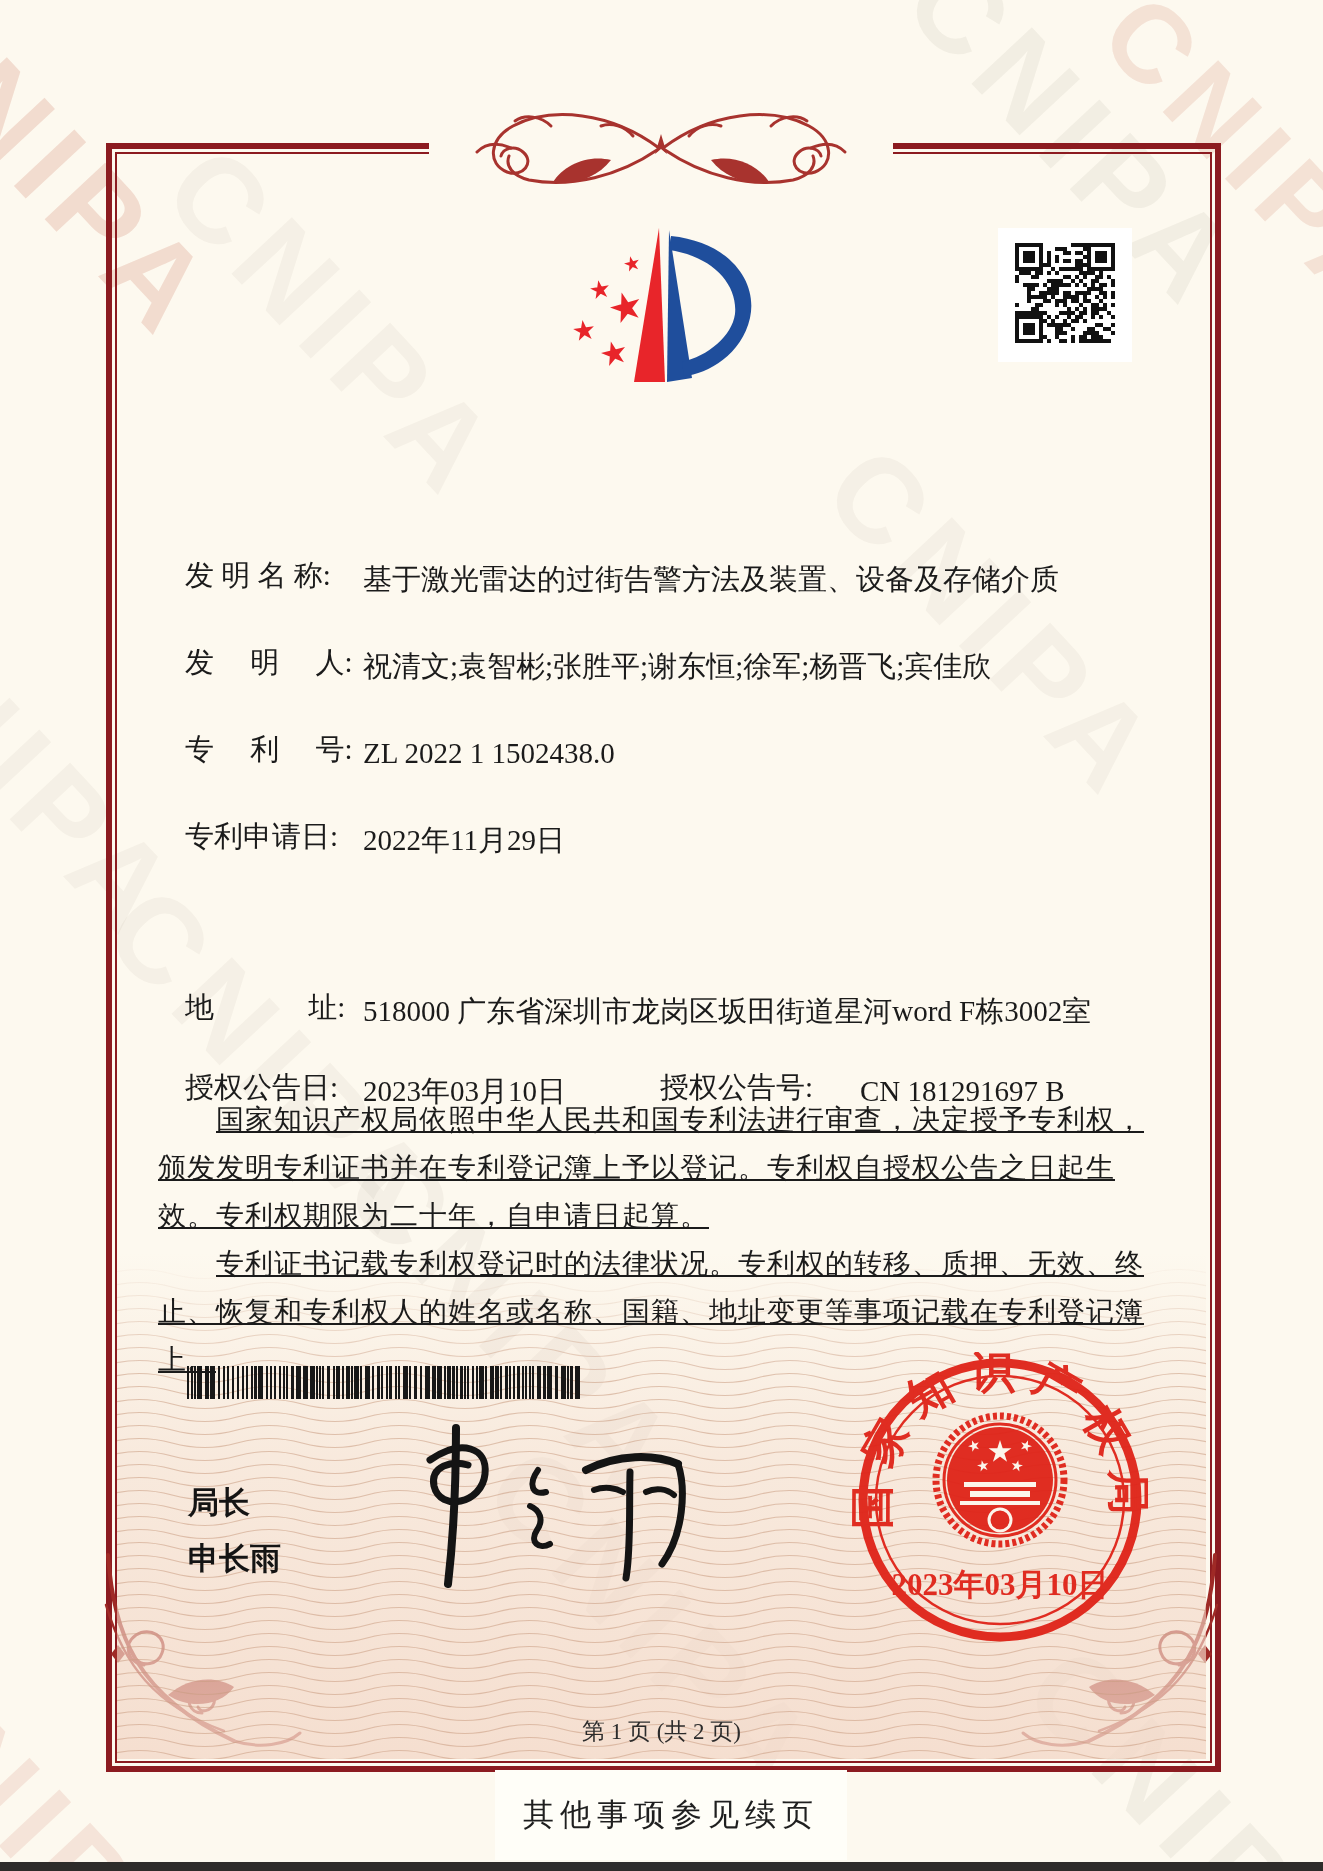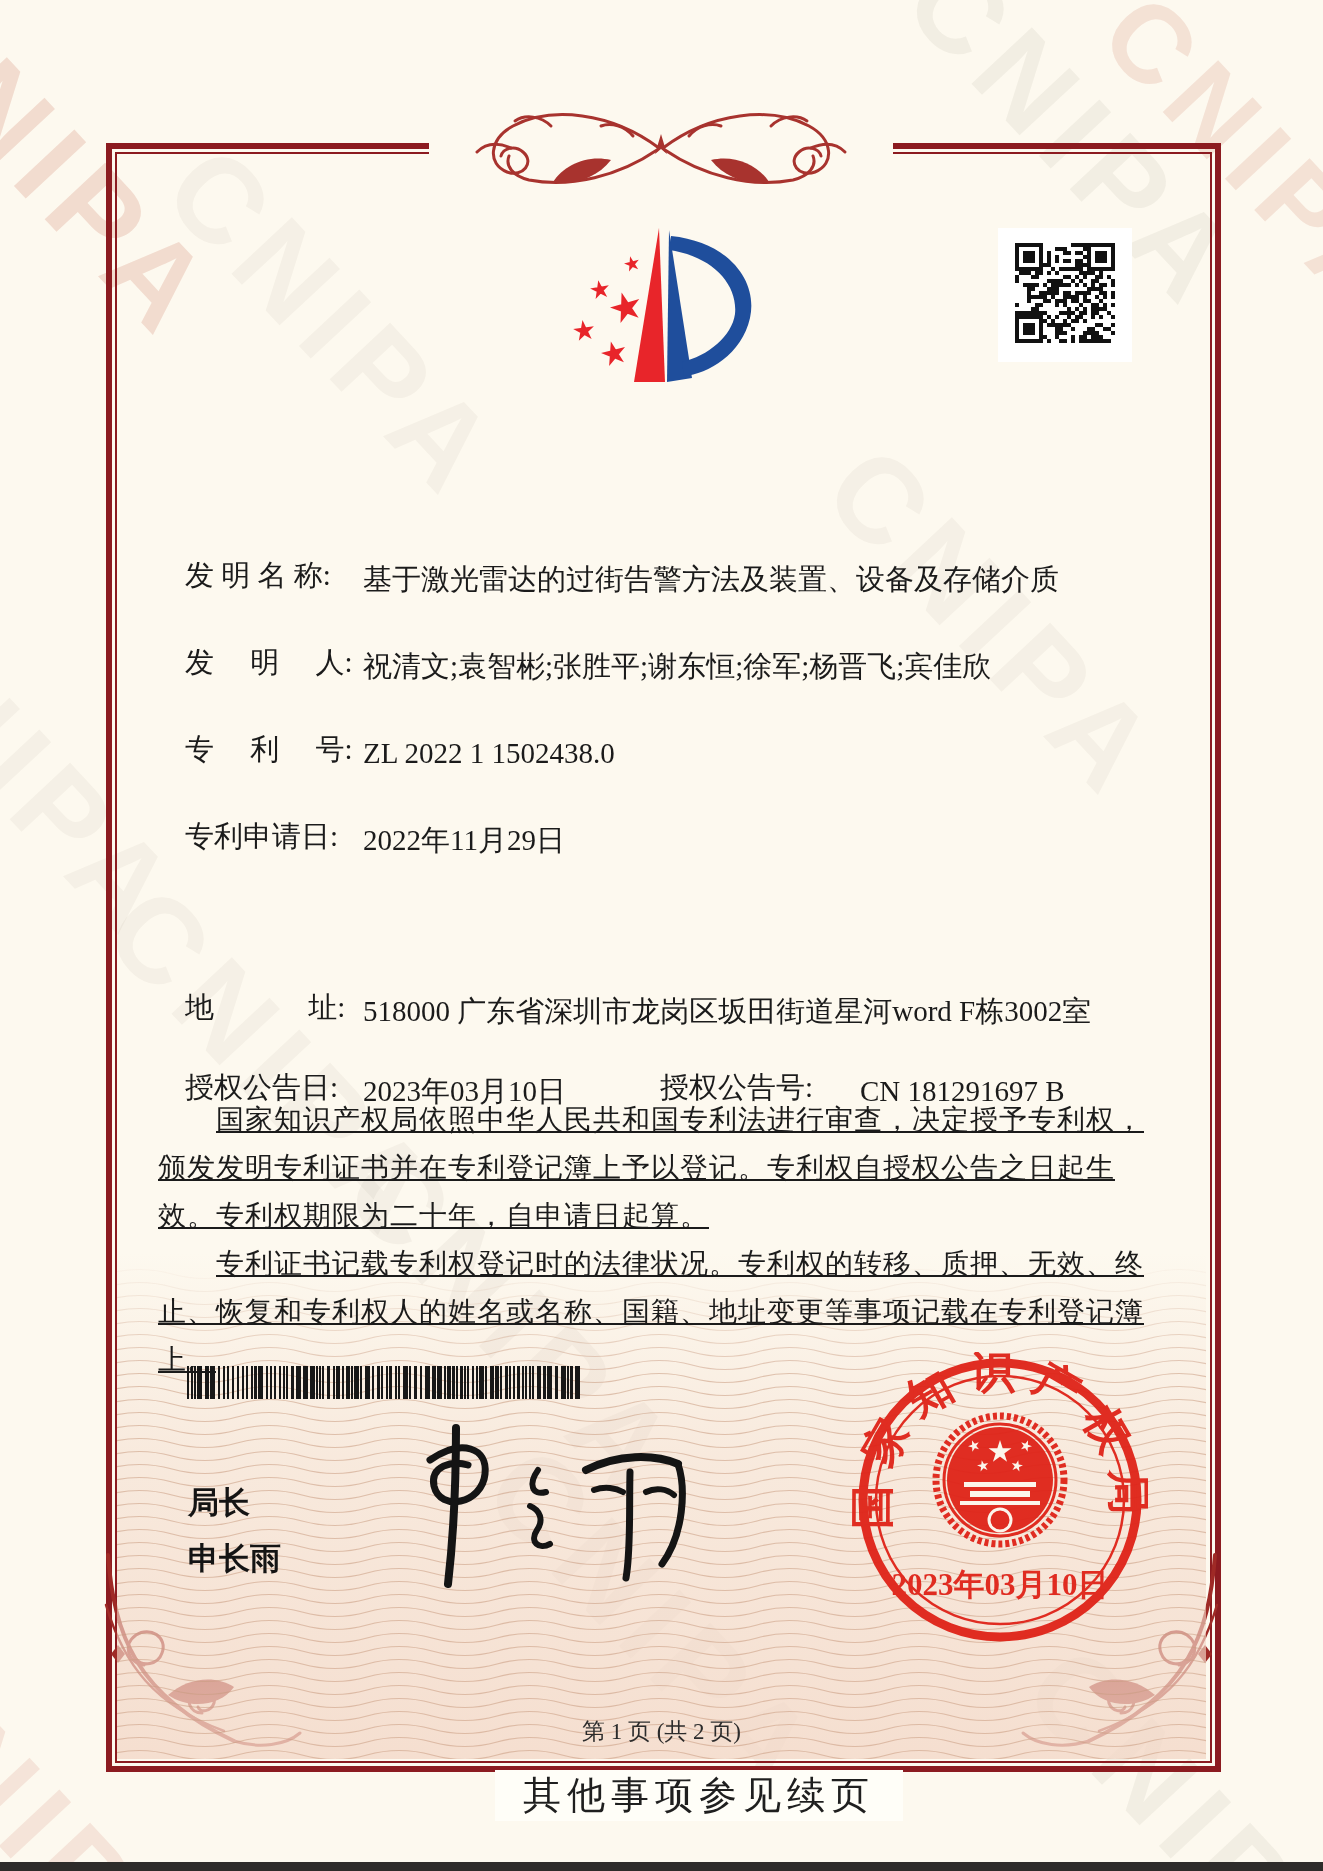--- a/index.html
+++ b/index.html
@@ -32,22 +32,22 @@
   .paras{position:absolute;left:158px;top:1096px;width:1014px;font-size:28px;line-height:48px;
     letter-spacing:1px;}
   .paras p{margin:0;text-indent:58px;text-decoration:underline;}
   .barcode{position:absolute;left:187px;top:1366px;width:398px;height:33px;}
   .barcode i{position:absolute;top:0;height:100%;background:#171717;}
   .signer{position:absolute;left:188px;font-size:31px;font-weight:600;
     font-family:"Liberation Sans","DejaVu Sans",sans-serif;color:#141414;}
   .sig{position:absolute;left:390px;top:1412px;}
   .seal{position:absolute;left:852px;top:1352px;opacity:.95;}
   .page-num{position:absolute;left:0;top:1716px;width:100%;text-align:center;font-size:23px;color:#2c2c2c;}
-  .note{position:absolute;left:495px;top:1770px;background:#fffef8;padding:0 28px;
-    font-size:38px;letter-spacing:6px;color:#1f1f1f;}
+  .note{position:absolute;left:495px;top:1770px;background:#fffef8;padding:24px 28px;
+    font-size:31px;letter-spacing:6px;color:#1f1f1f;}
   .bottom-bar{position:absolute;left:0;top:1862px;width:100%;height:9px;background:#2e2c2a;}
   .orn{position:absolute;}
 </style>
 </head>
 <body>
 
 <div class="page">
 
   <span class="wm" style="left:-45px;top:-40px;font-size:120px;color:rgba(201,106,82,.20)">CNIPA</span>
   <span class="wm" style="left:240px;top:120px;font-size:120px;color:rgba(138,130,115,.07)">CNIPA</span>

